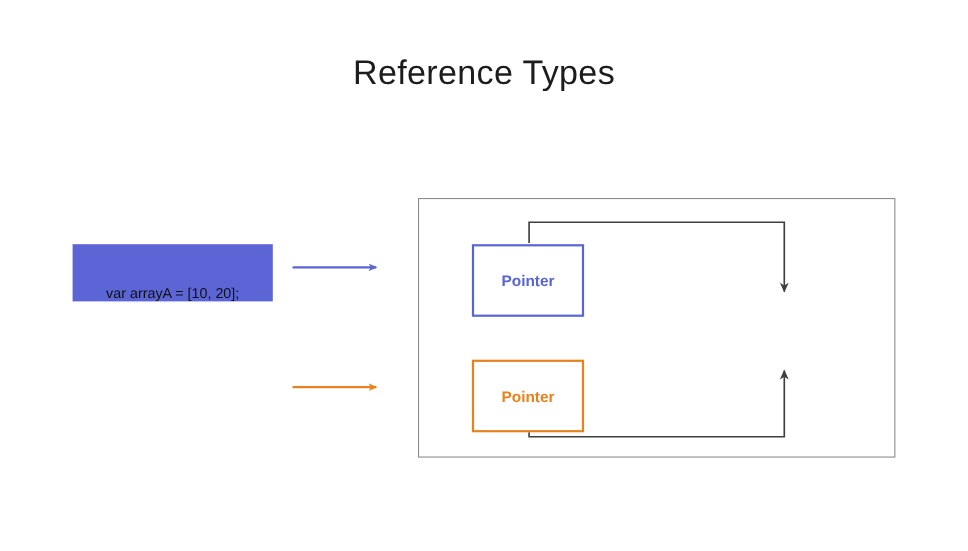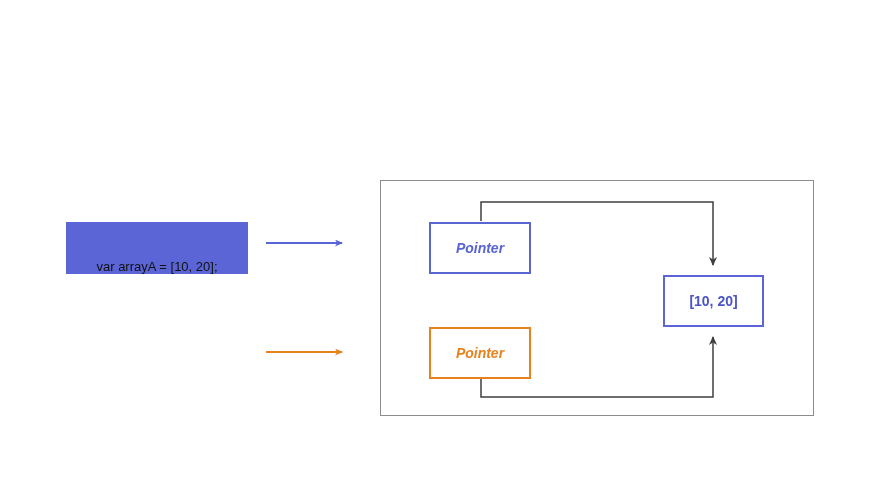--- a/index.html
+++ b/index.html
@@ -62,30 +62,29 @@
     font-size: 13px;
     color: #101010;
     z-index: 3;
   }
   .code-box.array-a { top: 222px; background: #5b65d6; }
   .code-box.array-b { top: 327px; background: #ef7d1a; }
   .pointer-box {
     position: absolute;
     left: 429px;
     width: 102px;
-    height: 52px;
+    height: 66px;
     background: #ffffff;
     display: flex;
     align-items: center;
     justify-content: center;
     font-size: 14px;
     font-weight: bold;
     box-sizing: border-box;
     z-index: 3;
-    font-style: italic;
   }
   .pointer-box.pointer-a {
     top: 222px;
     border: 2px solid #5865d2;
     color: #5865d2;
   }
   .pointer-box.pointer-b {
     top: 327px;
     border: 2px solid #e8821e;
     color: #e8821e;
@@ -115,40 +114,38 @@
     height: 501px;
     z-index: 2;
     pointer-events: none;
   }
 </style>
 </head>
 <body>
 
 <div class="canvas">
 
+  <div class="title">Reference Types</div>
 
 
   <div class="memory-container"></div>
 
   <div class="code-box array-a">
     <span>var arrayA = [10, 20];</span>
   </div>
 
 
   <div class="pointer-box pointer-a">
     <span>Pointer</span>
   </div>
 
   <div class="pointer-box pointer-b">
     <span>Pointer</span>
   </div>
 
-  <div class="value-box">
-    <span>[10, 20]</span>
-  </div>
 
   <svg class="overlay-svg" width="880" height="501" viewBox="0 0 880 501" xmlns="http://www.w3.org/2000/svg">
     <defs>
       <marker id="arrow-blue" markerWidth="10" markerHeight="10" refX="7" refY="3.5" orient="auto" markerUnits="userSpaceOnUse">
         <path d="M0,0 L8,3.5 L0,7 L2.2,3.5 Z" fill="#5865d2"></path>
       </marker>
       <marker id="arrow-orange" markerWidth="10" markerHeight="10" refX="7" refY="3.5" orient="auto" markerUnits="userSpaceOnUse">
         <path d="M0,0 L8,3.5 L0,7 L2.2,3.5 Z" fill="#e8821e"></path>
       </marker>
       <marker id="arrow-dark" markerWidth="12" markerHeight="12" refX="8" refY="4" orient="auto" markerUnits="userSpaceOnUse">

